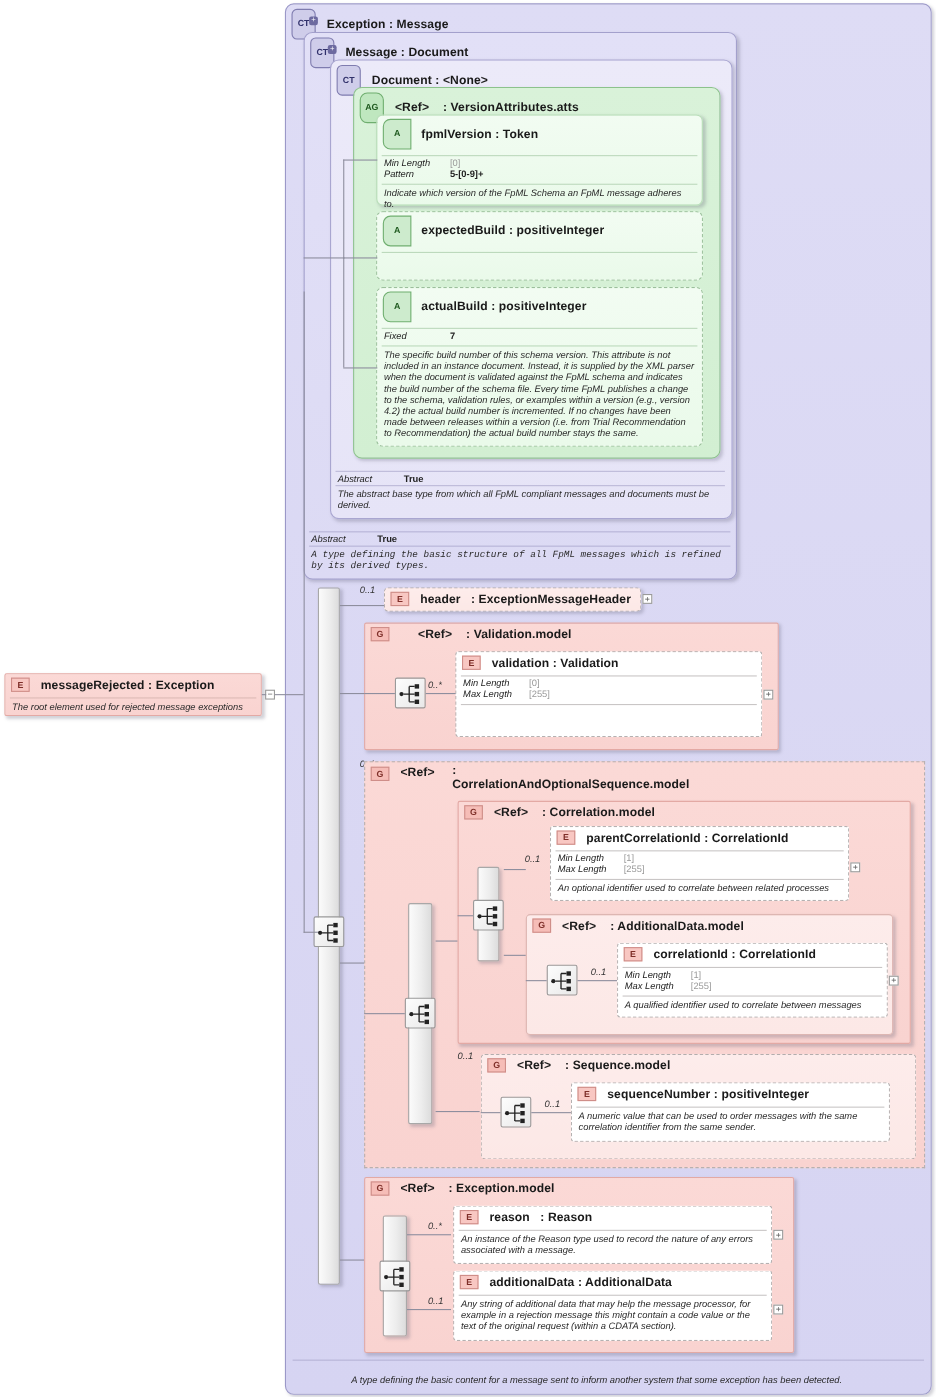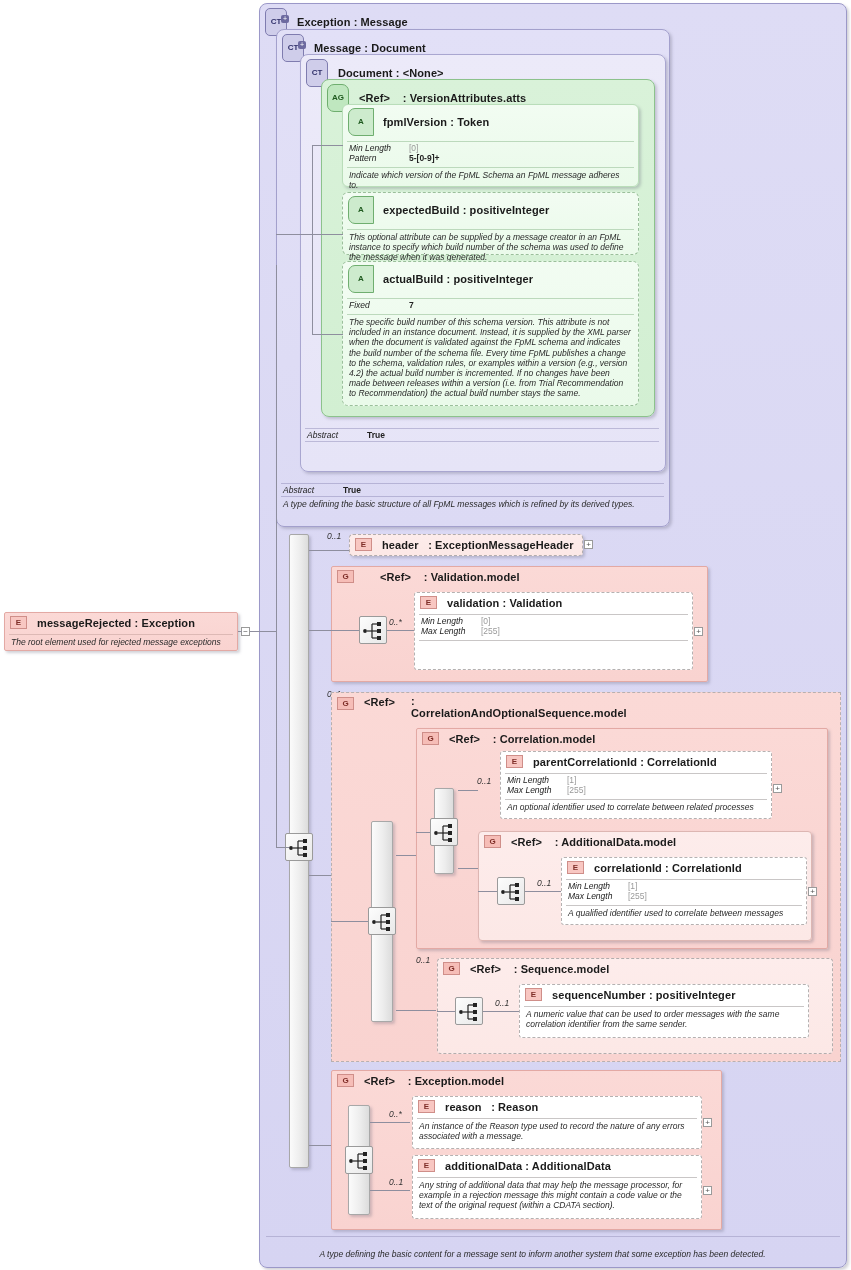--- a/index.html
+++ b/index.html
@@ -137,39 +137,40 @@
 
   <div class="abs" style="left:281px;top:483px;width:383px;">
     <div class="rule" style="margin:0 0 1px 0;border-top-color:#b6b3d6;"></div>
     <div class="props" style="padding:0 2px;">
       <div class="prow">
         <span class="k">Abstract</span>
         <span class="v">True</span>
       </div>
     </div>
     <div class="rule" style="margin:1px 0 0 0;border-top-color:#b6b3d6;"></div>
-    <div class="doc" style="padding-left:2px;">A type defining the basic structure of all FpML messages which is refined by its derived types.</div>
+    <div class="doc" style="padding-left:2px;font-family:Liberation Mono, monospace;">A type defining the basic structure of all FpML messages which is refined by its derived types.</div>
   </div>
 
   <div class="abs ctbox3 shadow" style="left:300px;top:54px;width:366px;height:418px;">
     <div class="hdr" style="padding-top:4px;">
       <span class="badge badge-ct">CT</span>
       <span class="ttl" style="margin-left:4px;"><span>Document</span> <span>:</span> <span>&lt;None&gt;</span></span>
     </div>
   </div>
 
   <div class="abs" style="left:305px;top:428px;width:354px;">
     <div class="rule" style="margin:0 0 1px 0;border-top-color:#bcb9d8;"></div>
     <div class="props" style="padding:0 2px;">
       <div class="prow">
         <span class="k">Abstract</span>
         <span class="v">True</span>
       </div>
     </div>
     <div class="rule" style="margin:1px 0 0 0;border-top-color:#bcb9d8;"></div>
+    <div class="doc" style="padding-left:2px;">The abstract base type from which all FpML compliant messages and documents must be derived.</div>
   </div>
 
   <div class="abs agbox shadow" style="left:321px;top:79px;width:334px;height:338px;">
     <div class="hdr" style="padding-top:4px;">
       <span class="badge badge-ag">AG</span>
       <span class="ttl" style="margin-left:4px;"><span>&lt;Ref&gt;</span>&nbsp;&nbsp;&nbsp; <span>:</span> <span>VersionAttributes.atts</span></span>
     </div>
   </div>
 
   <div class="abs attrbox shadow" style="left:342px;top:104px;width:297px;height:83px;">
@@ -191,21 +192,20 @@
     <div class="rule green"></div>
     <div class="doc">Indicate which version of the FpML Schema an FpML message adheres to.</div>
   </div>
 
   <div class="abs attrbox dashed" style="left:342px;top:192px;width:297px;height:63px;">
     <div class="hdr" style="padding-top:3px;">
       <span class="badge badge-a">A</span>
       <span class="ttl" style="margin-left:3px;"><span>expectedBuild</span> <span>:</span> <span>positiveInteger</span></span>
     </div>
     <div class="rule green"></div>
-    <div class="doc">This optional attribute can be supplied by a message creator in an FpML instance to specify which build number of the schema was used to define the message when it was generated.</div>
   </div>
 
   <div class="abs attrbox dashed" style="left:342px;top:261px;width:297px;height:145px;">
     <div class="hdr" style="padding-top:3px;">
       <span class="badge badge-a">A</span>
       <span class="ttl" style="margin-left:3px;"><span>actualBuild</span> <span>:</span> <span>positiveInteger</span></span>
     </div>
     <div class="rule green"></div>
     <div class="props">
       <div class="prow">

